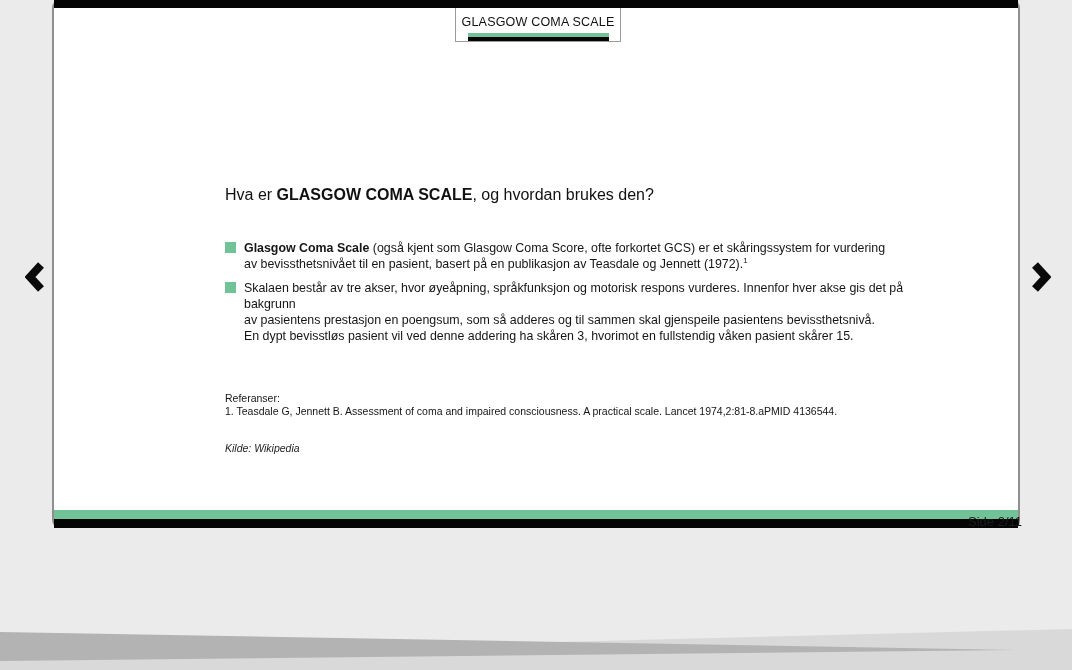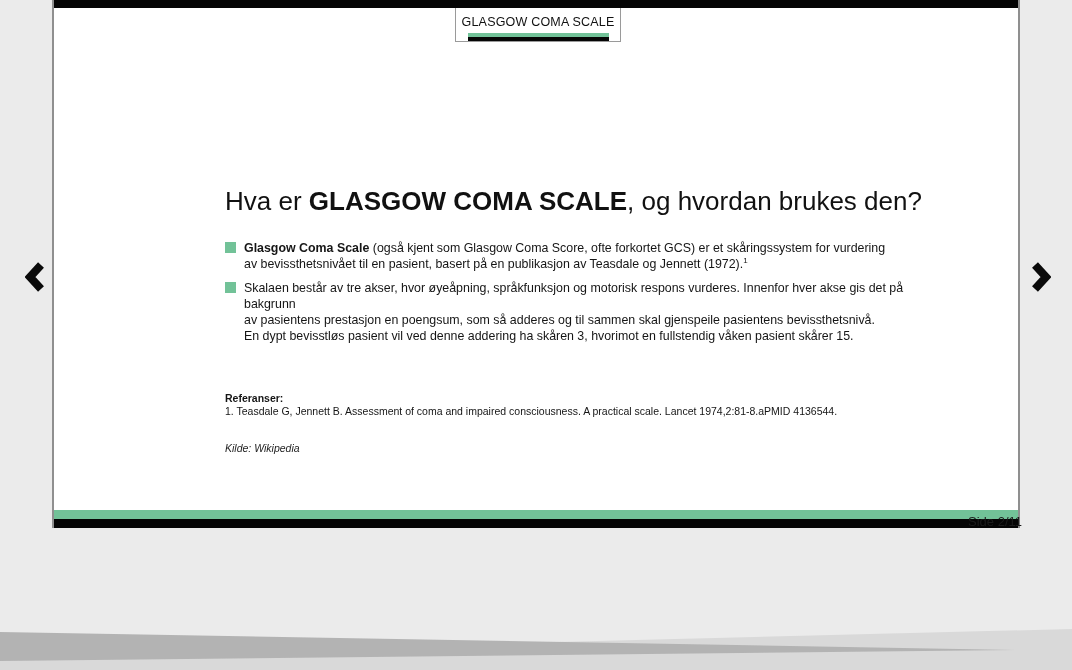--- a/index.html
+++ b/index.html
@@ -21,55 +21,56 @@
   .wedge{position:absolute;left:0;top:0;width:1072px;height:670px;pointer-events:none;}
   .wedge-light{background:#d9d9d9;clip-path:polygon(0 656px,1072px 629px,1072px 670px,0 670px);}
   .wedge-dark{background:#b3b3b3;clip-path:polygon(0 632px,1015px 650px,0 661px);}
 
   
   .slide{
     position:absolute;left:52px;top:0;width:968px;height:528px;
     background:#ffffff;
     border-left:2px solid var(--edge);
     border-right:2px solid var(--edge);
+    border-radius:8px;
   }
   .bar-top{position:absolute;top:0;left:0;right:0;height:8px;background:var(--bar);}
   .bar-green{position:absolute;bottom:9px;left:0;right:0;height:9px;background:var(--accent);}
   .bar-bottom{position:absolute;bottom:0;left:0;right:0;height:9px;background:var(--bar);}
 
   
   .tab{
     position:absolute;top:8px;left:401px;width:166px;height:34px;
     background:#ffffff;border:1px solid #9a9a9a;border-top:none;
   }
   .tab-label{
     display:block;text-align:center;margin-top:7px;
     font-size:12.5px;letter-spacing:0.2px;color:#111;
   }
   .tab-underline-green{position:absolute;left:12px;right:11px;bottom:4px;height:4px;background:var(--accent);}
   .tab-underline-black{position:absolute;left:12px;right:11px;bottom:0;height:4px;background:var(--bar);}
 
   
   .slide-title{
     position:absolute;left:171px;top:186px;width:720px;
-    font-size:26px;font-weight:400;color:#111;
+    font-size:16px;font-weight:400;color:#111;
   }
   .slide-title b{font-weight:700;}
 
   
   .content{position:absolute;left:171px;top:240px;width:700px;}
   .bullet{position:relative;padding-left:19px;margin-bottom:8px;
     font-size:12.4px;line-height:16px;color:#151515;}
   .bullet .sq{position:absolute;left:0;top:2px;width:11px;height:11px;background:var(--accent);}
   .bullet-lead{font-weight:700;}
   .bullet-text{white-space:pre-line;}
   .bullet sup{font-size:8px;line-height:0;}
 
   .refs{margin-top:14px;font-size:10.5px;line-height:13px;color:#151515;}
-  .refs-heading{font-weight:700;margin-top:48px;}
+  .refs-heading{font-weight:400;margin-top:48px;}
   .source{margin-top:24px;font-size:10.5px;font-style:italic;color:#222;}
 
   
   .nav{
     position:absolute;top:258px;width:34px;height:38px;
     display:flex;align-items:center;justify-content:center;
     cursor:pointer;background:transparent;border:none;padding:0;
   }
   .nav-prev{left:18px;}
   .nav-next{left:1024px;}

